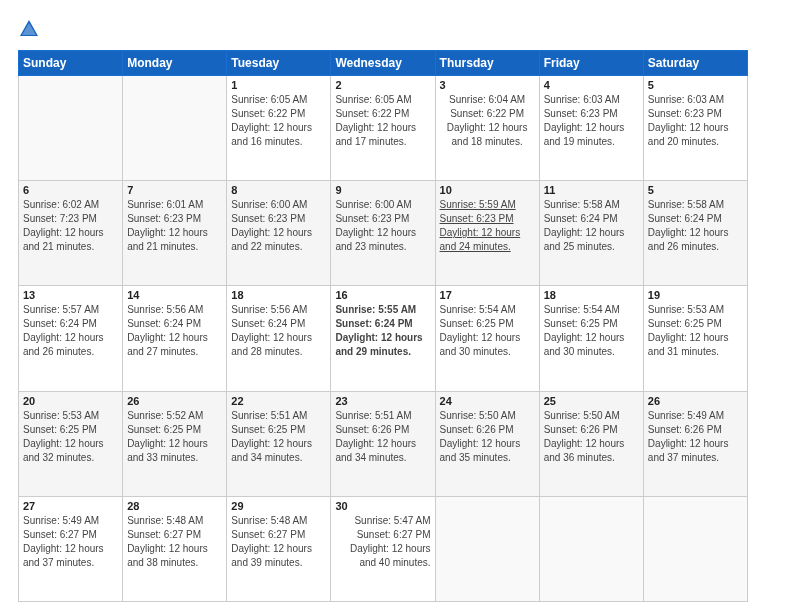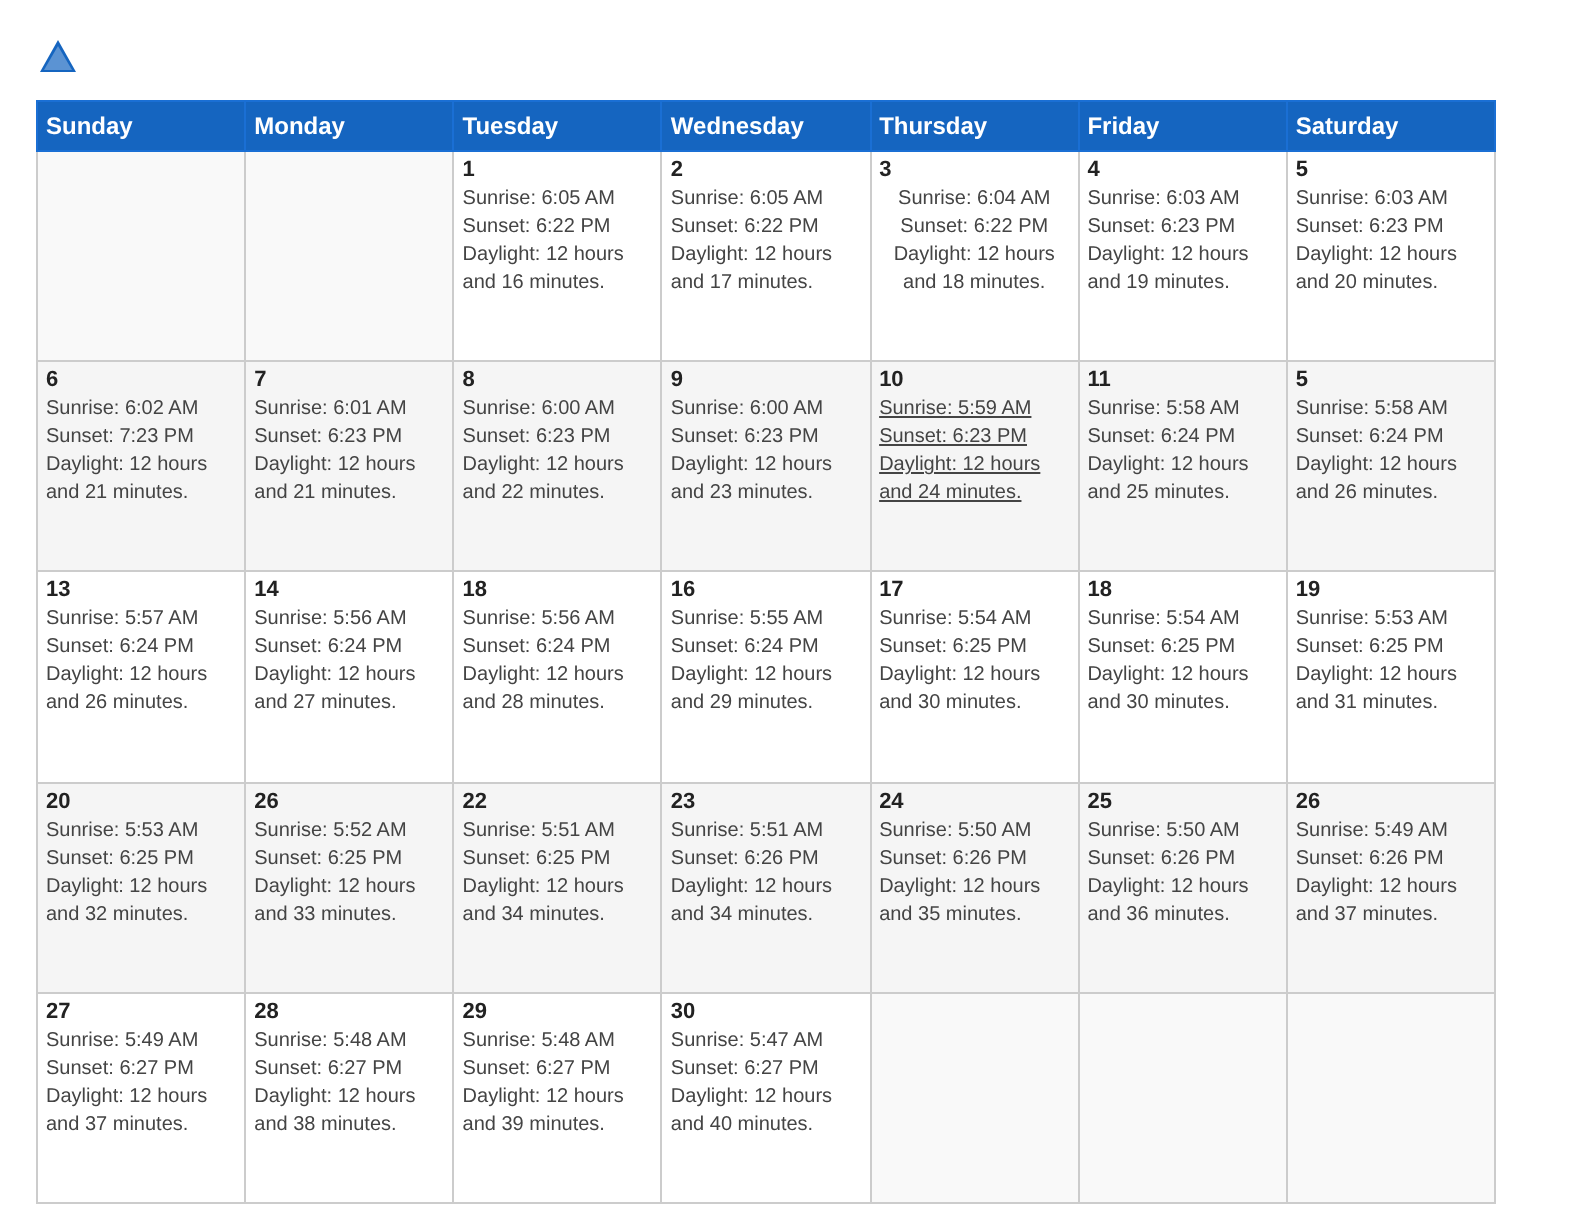--- a/index.html
+++ b/index.html
@@ -241,21 +241,21 @@
           </td>
           <td>
             <div class="day-num">18</div>
             <div class="day-info" style="white-space: pre-line;">Sunrise: 5:56 AM
 Sunset: 6:24 PM
 Daylight: 12 hours
 and 28 minutes.</div>
           </td>
           <td>
             <div class="day-num">16</div>
-            <div class="day-info" style="white-space: pre-line;">Sunrise: 5:55 AM
+            <div class="day-info" style="white-space: pre-line; font-weight: bold;">Sunrise: 5:55 AM
 Sunset: 6:24 PM
 Daylight: 12 hours
 and 29 minutes.</div>
           </td>
           <td>
             <div class="day-num">17</div>
             <div class="day-info" style="white-space: pre-line;">Sunrise: 5:54 AM
 Sunset: 6:25 PM
 Daylight: 12 hours
 and 30 minutes.</div>
@@ -343,21 +343,21 @@
           </td>
           <td>
             <div class="day-num">29</div>
             <div class="day-info" style="white-space: pre-line;">Sunrise: 5:48 AM
 Sunset: 6:27 PM
 Daylight: 12 hours
 and 39 minutes.</div>
           </td>
           <td>
             <div class="day-num">30</div>
-            <div class="day-info" style="white-space: pre-line;">Sunrise: 5:47 AM
+            <div class="day-info" style="white-space: pre-line; text-align: right;">Sunrise: 5:47 AM
 Sunset: 6:27 PM
 Daylight: 12 hours
 and 40 minutes.</div>
           </td>
           <td class="empty"></td>
           <td class="empty"></td>
           <td class="empty"></td>
         </tr>
       </tbody>
   </table>

